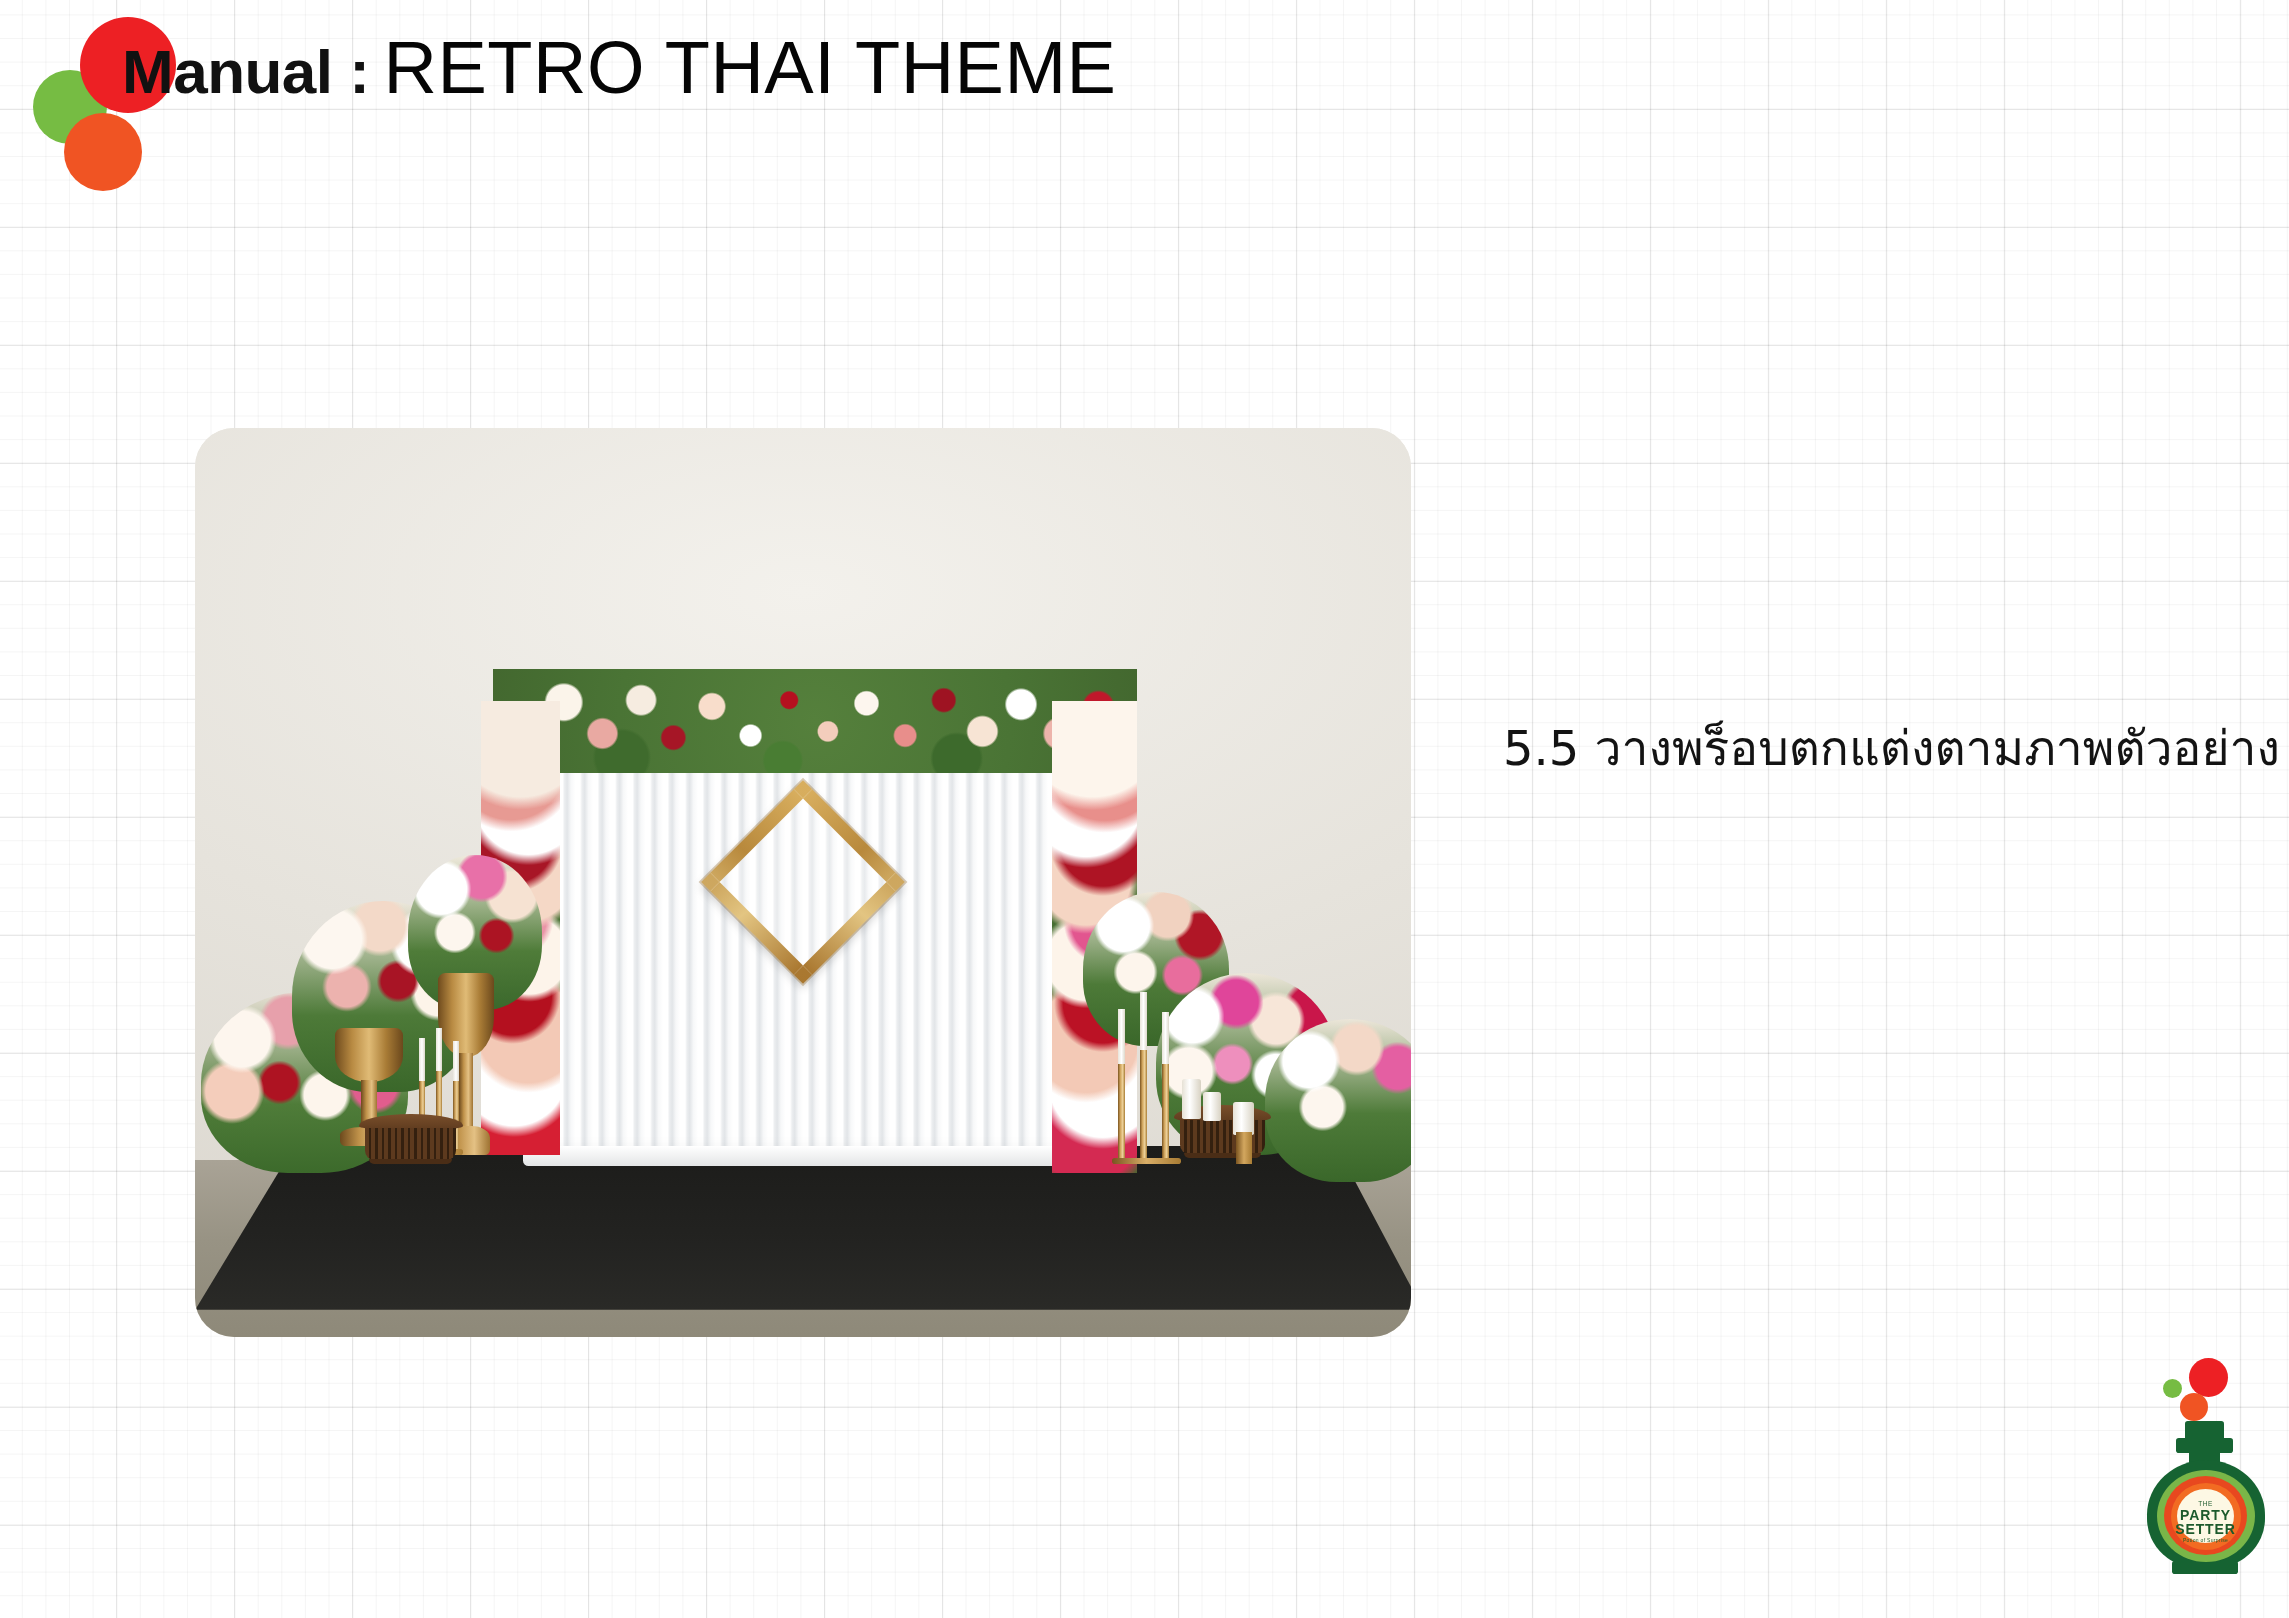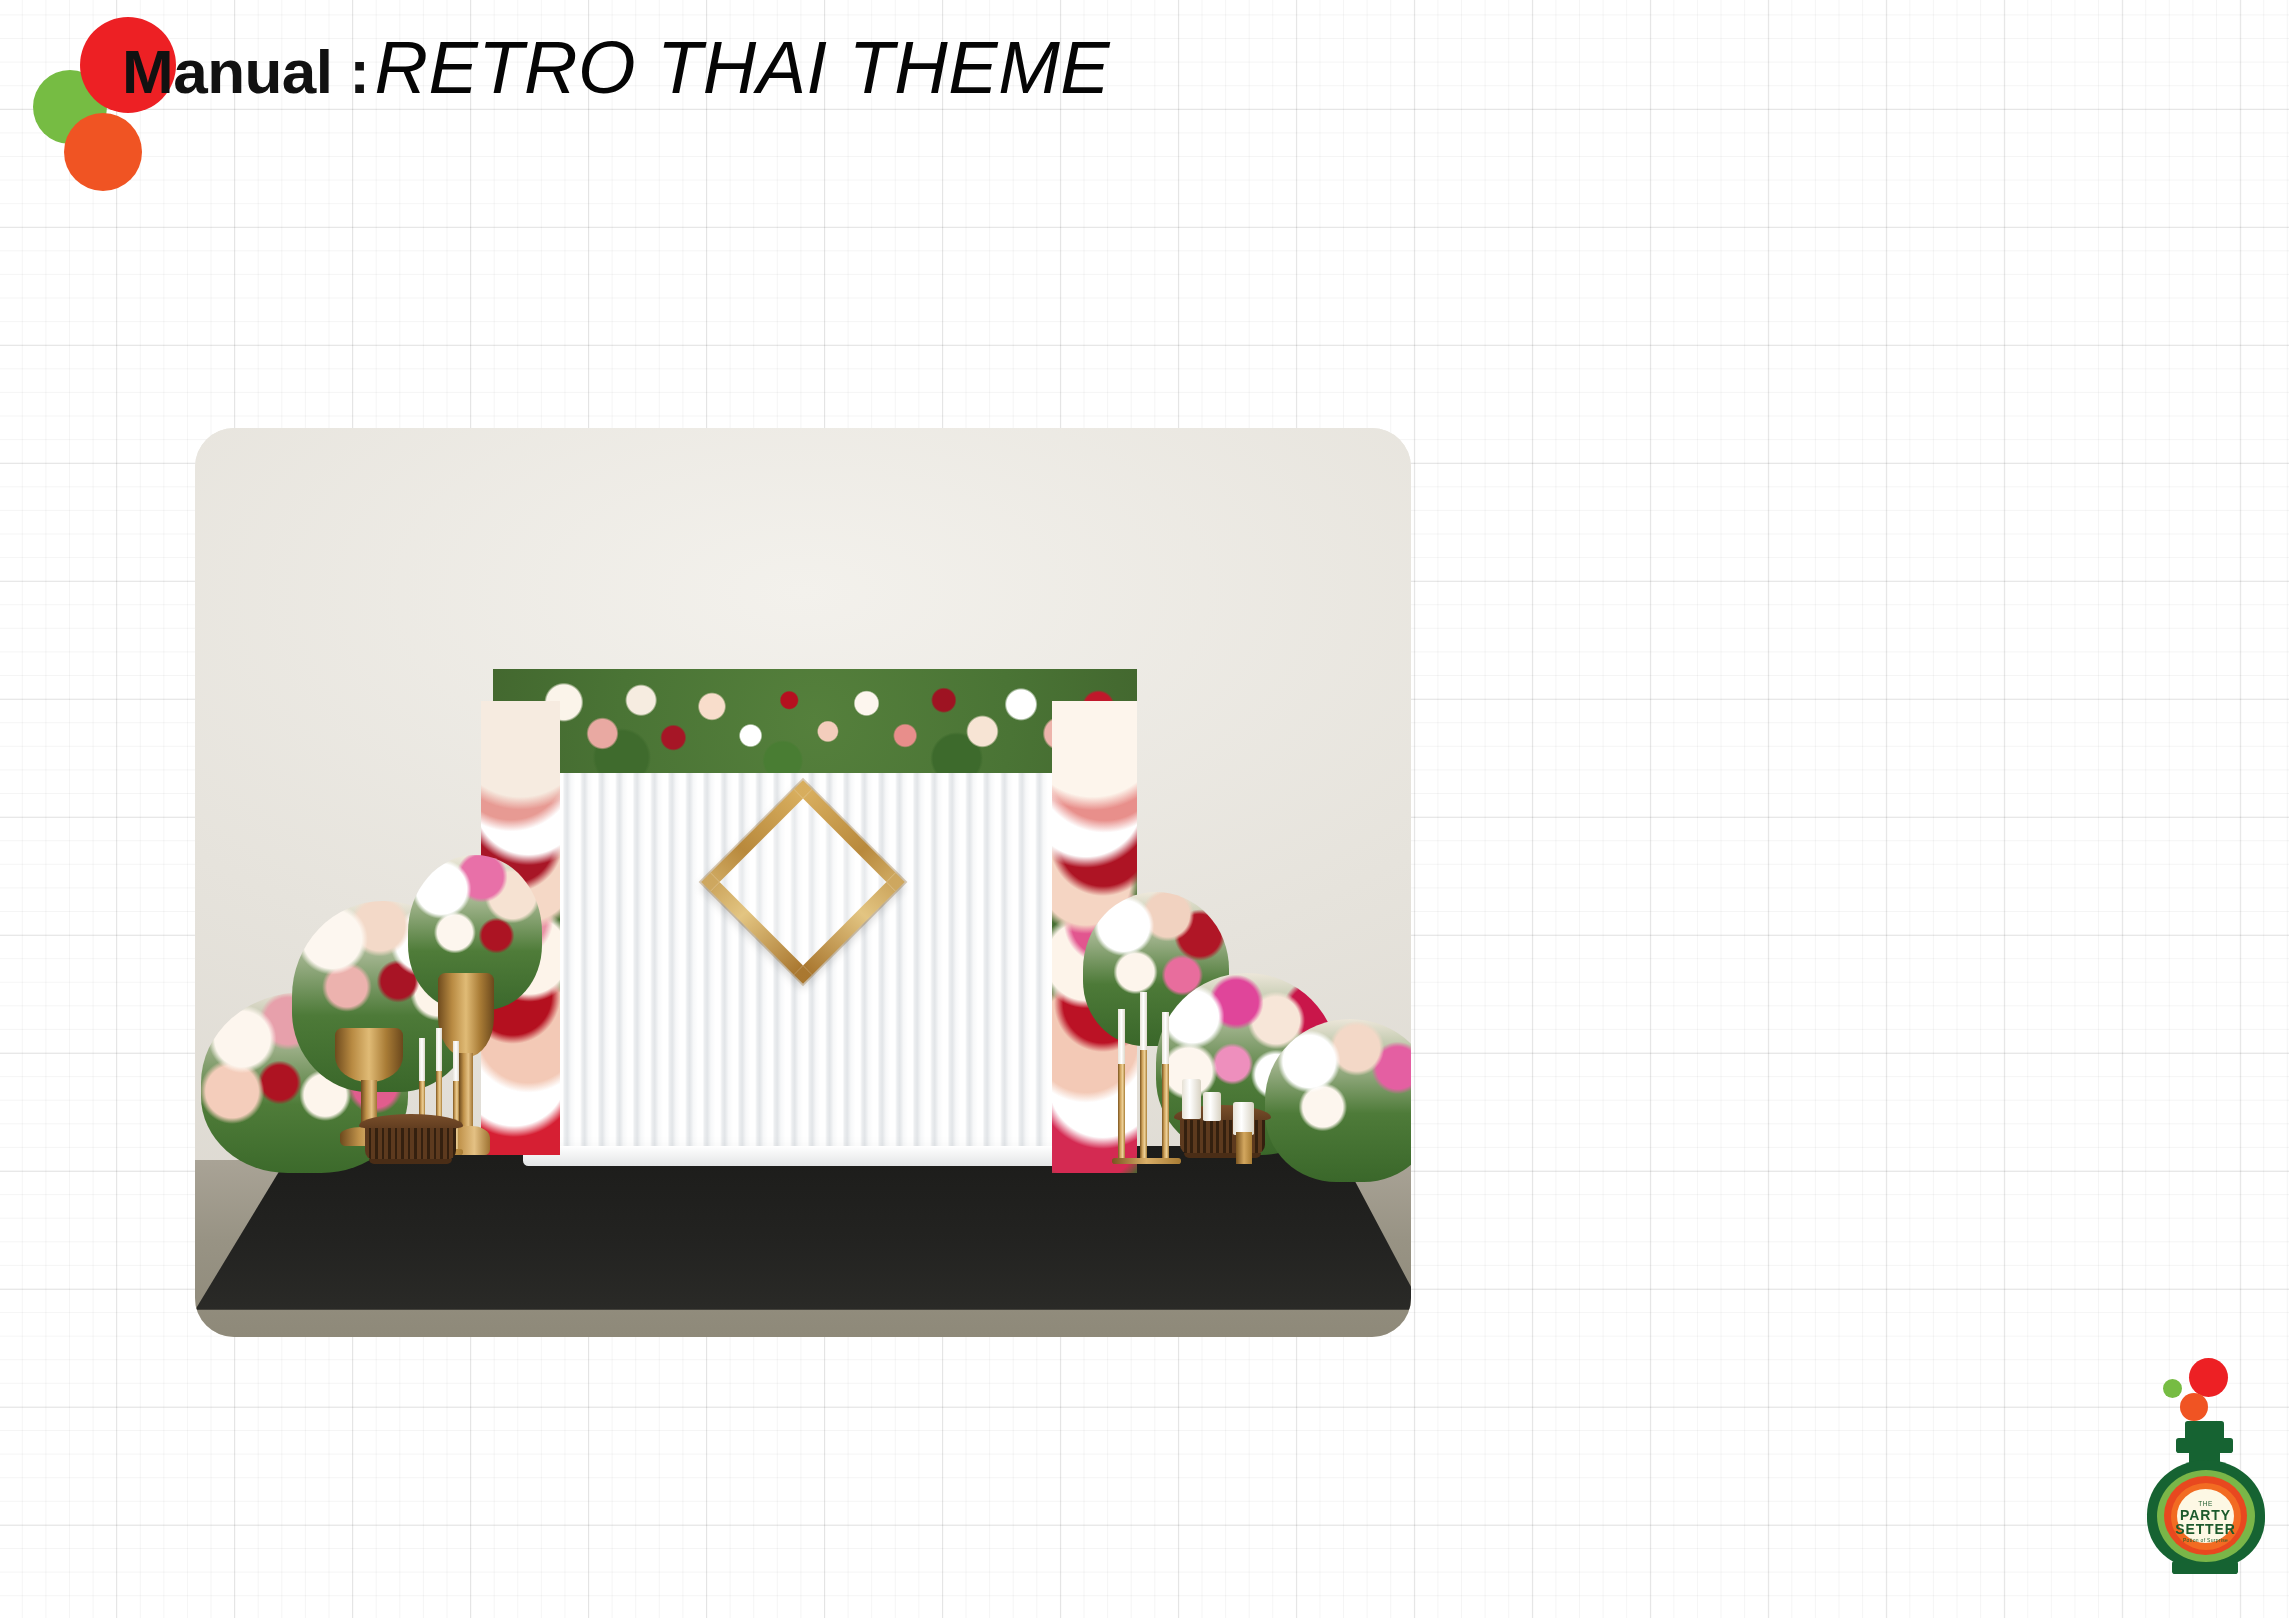--- a/index.html
+++ b/index.html
@@ -53,23 +53,22 @@
     line-height: 1;
     color: #111111;
     letter-spacing: -0.5px;
     font-weight: 700;
   }
   #title-main {
     font-size: 74px;
     line-height: 1;
     color: #050505;
     letter-spacing: 0.5px;
-    margin-left: 5px;
+    margin-left: 14px;
     font-weight: 400;
-    font-style: italic;
   }
 
   
   #photo-card {
     position: absolute;
     left: 195px;
     top: 428px;
     width: 1216px;
     height: 909px;
     border-radius: 39px;
@@ -494,20 +493,21 @@
       </div>
 
       <div class="pillar" id="pc-1"></div>
       <div class="pillar" id="pc-2"></div>
       <div class="pillar" id="pc-3"></div>
       <div id="pc-stand"></div>
 
     </div>
   </div>
 
+  <div id="caption">5.5 วางพร็อบตกแต่งตามภาพตัวอย่าง</div>
 
   <div id="logo">
     <div class="bub" id="bub-red" style="background:#ed2024"></div>
     <div class="bub" id="bub-green" style="background:#76bc43"></div>
     <div class="bub" id="bub-orange" style="background:#f05423"></div>
 
     <div id="bottle-neck"></div>
     <div id="bottle-collar"></div>
     <div id="bottle-neck2"></div>
     <div id="bottle-body"></div>

